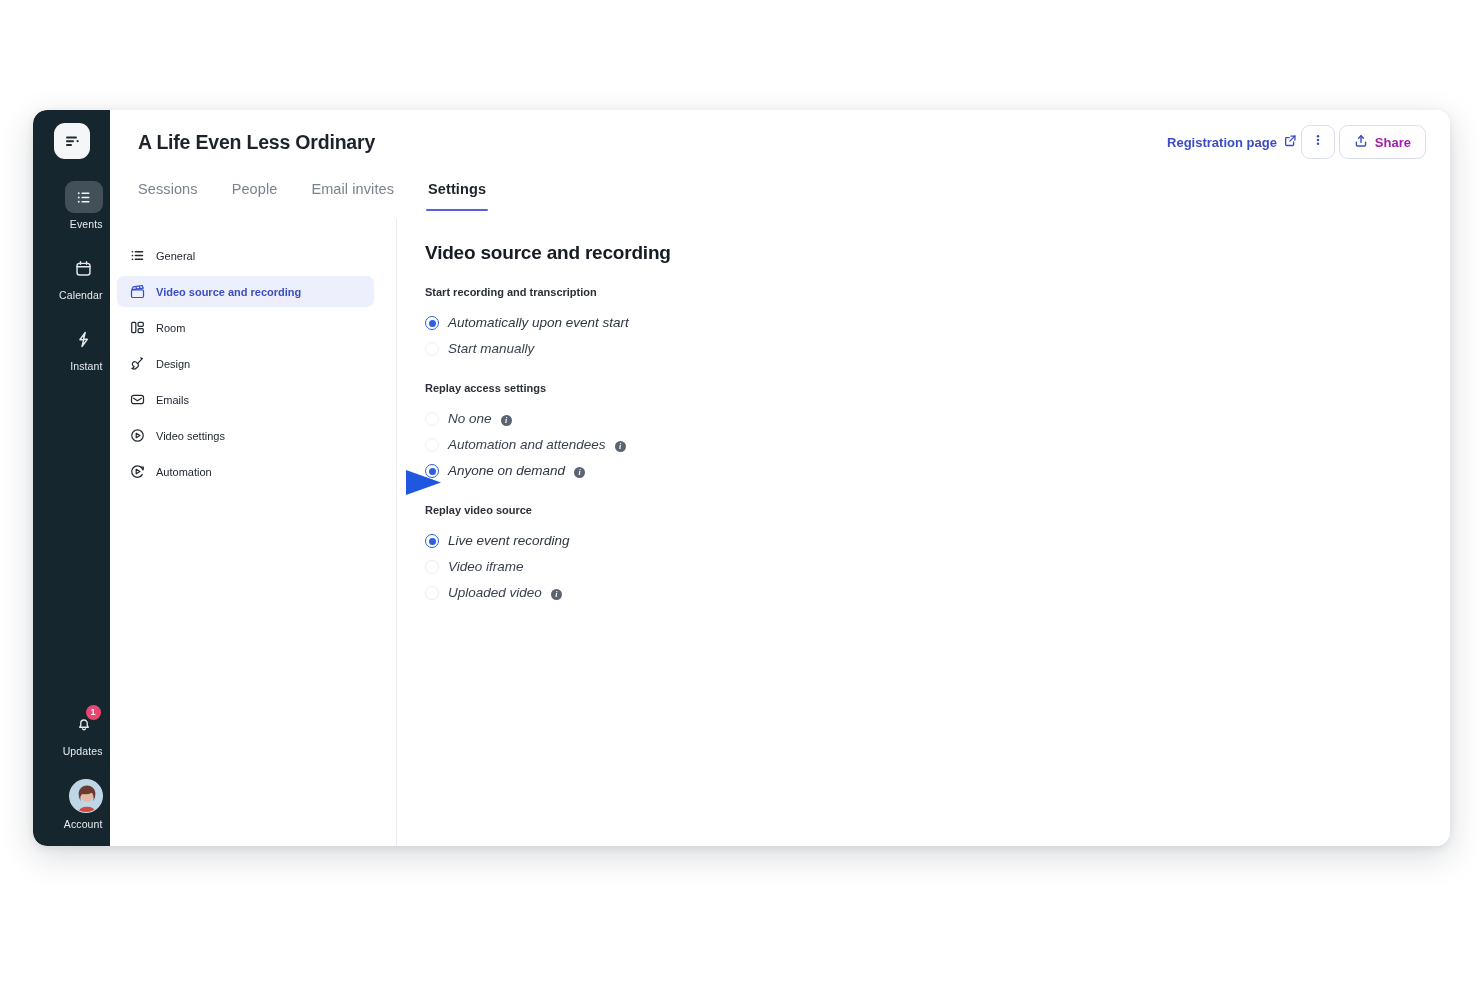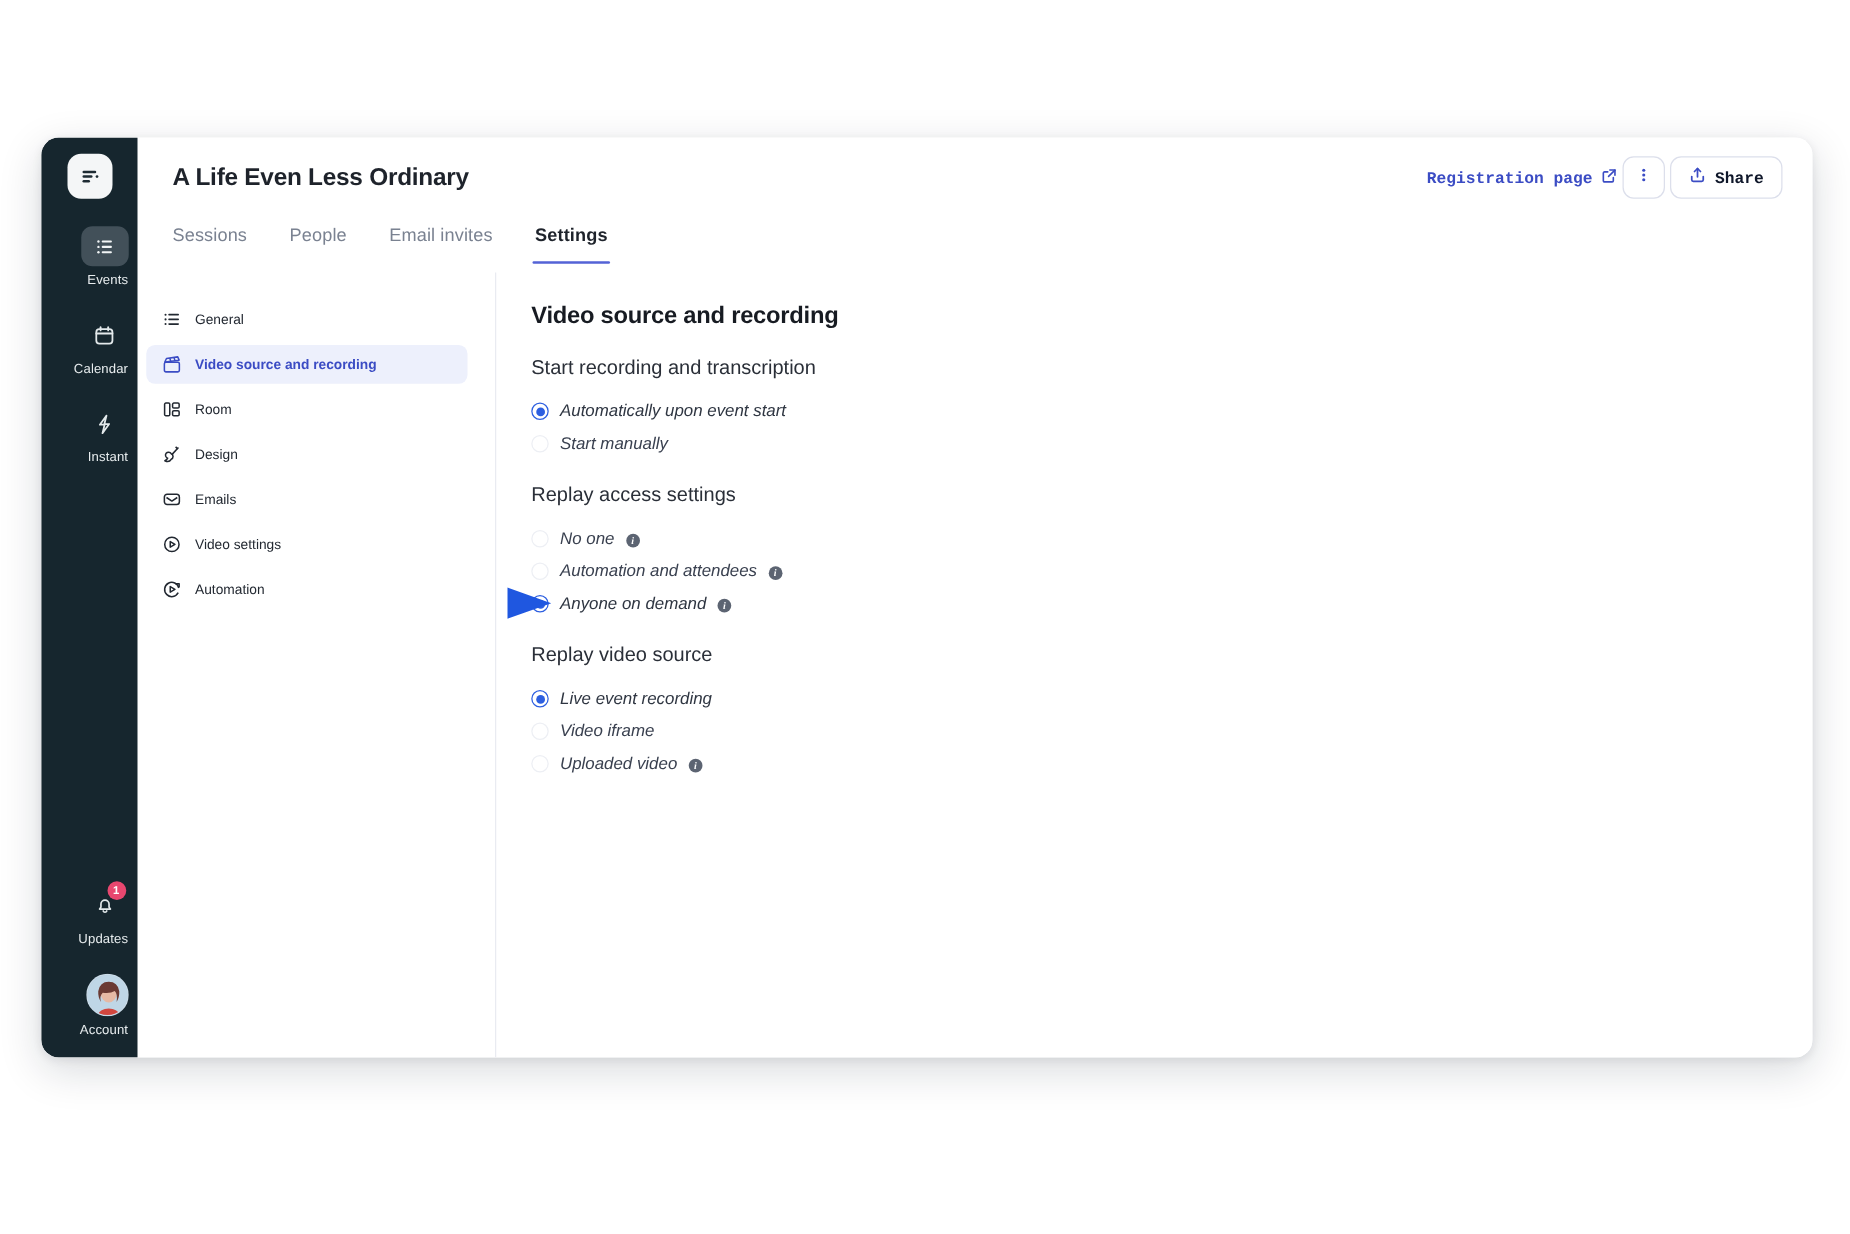--- a/index.html
+++ b/index.html
@@ -101,21 +101,20 @@
     font-size: 19.5px;
     font-weight: bold;
     color: #1e232b;
     letter-spacing: -.2px;
   }
   .topbar-right {
     margin-left: auto;
     display: flex;
     align-items: center;
     gap: 4px;
-    font-family: Liberation Mono, monospace;
   }
   .link-reg {
     display: flex; align-items: center; gap: 7px;
     color: #3b4cc4;
     font-size: 13px;
     font-weight: bold;
     cursor: pointer;
   }
   .icon-btn {
     width: 34px; height: 34px;
@@ -125,21 +124,21 @@
     display: flex; align-items: center; justify-content: center;
     cursor: pointer;
   }
   .share-btn {
     height: 34px;
     border: 1px solid #dcdfeb;
     border-radius: 9px;
     background: #fff;
     display: flex; align-items: center; gap: 7px;
     padding: 0 14px;
-    color: #0f172a;
+    color: #a21caf;
     font-size: 13px;
     font-weight: bold;
     cursor: pointer;
   }
 
   
   #tabs {
     display: flex;
     gap: 34px;
     padding: 0 28px;
@@ -199,22 +198,22 @@
   #content { flex: 1; padding: 24px 28px 0 28px; min-width: 0; }
   #section-title {
     font-size: 19px;
     font-weight: bold;
     color: #171b22;
     letter-spacing: -.2px;
     margin-bottom: 22px;
   }
   .group { margin-bottom: 26px; }
   .group-label {
-    font-size: 16px;
-    font-weight: normal;
+    font-size: 11px;
+    font-weight: bold;
     color: #2a2f38;
     margin-bottom: 6px;
   }
   .radio-row {
     display: flex;
     align-items: flex-end;
     gap: 9px;
     height: 26px;
     cursor: pointer;
     font-style: italic;

